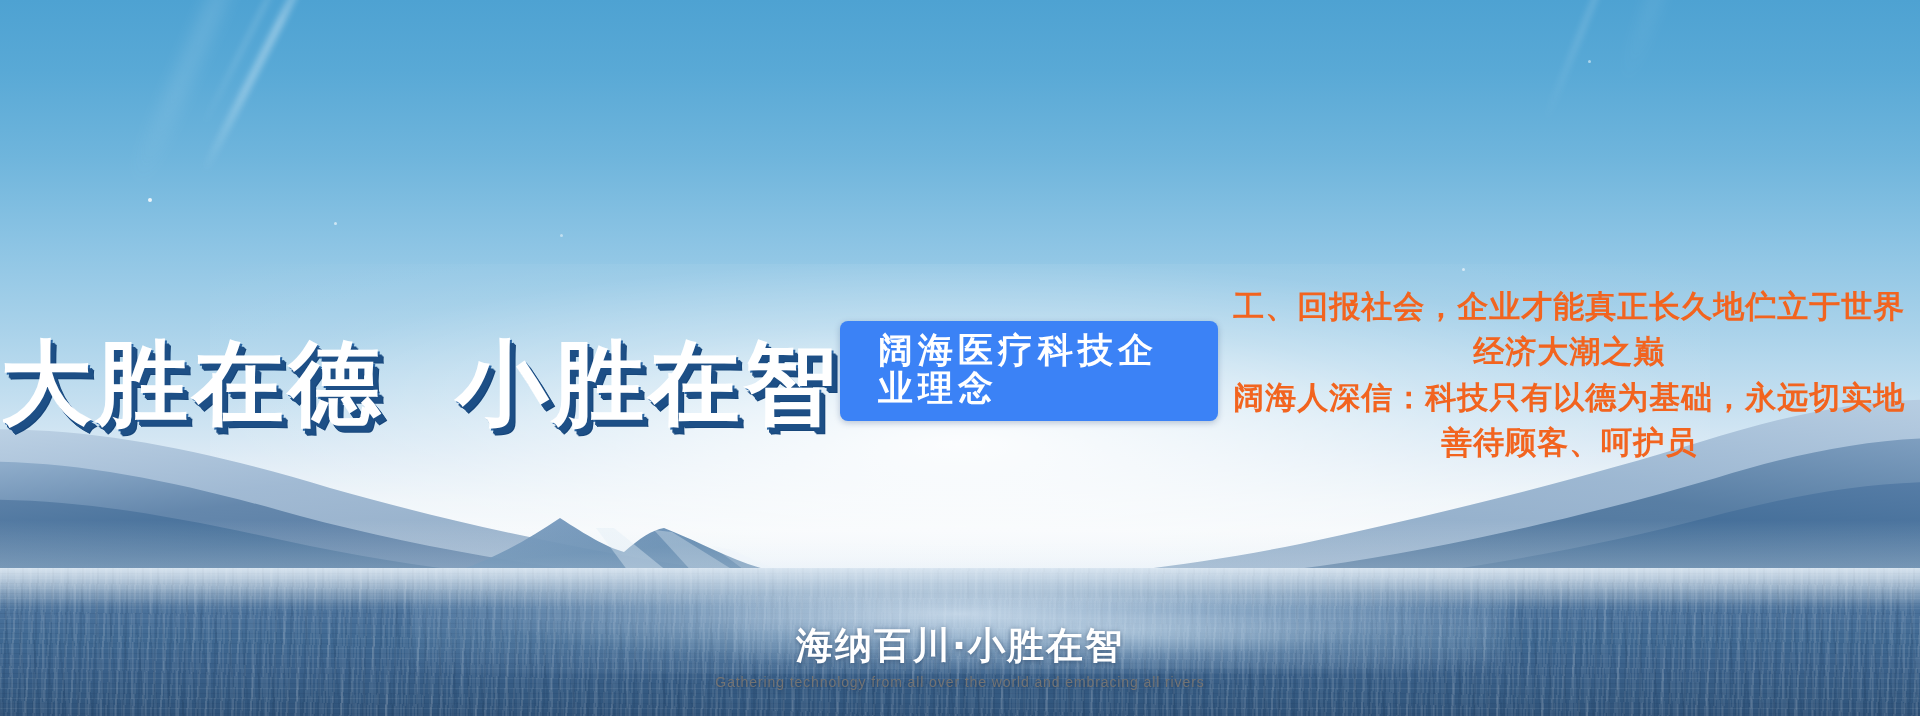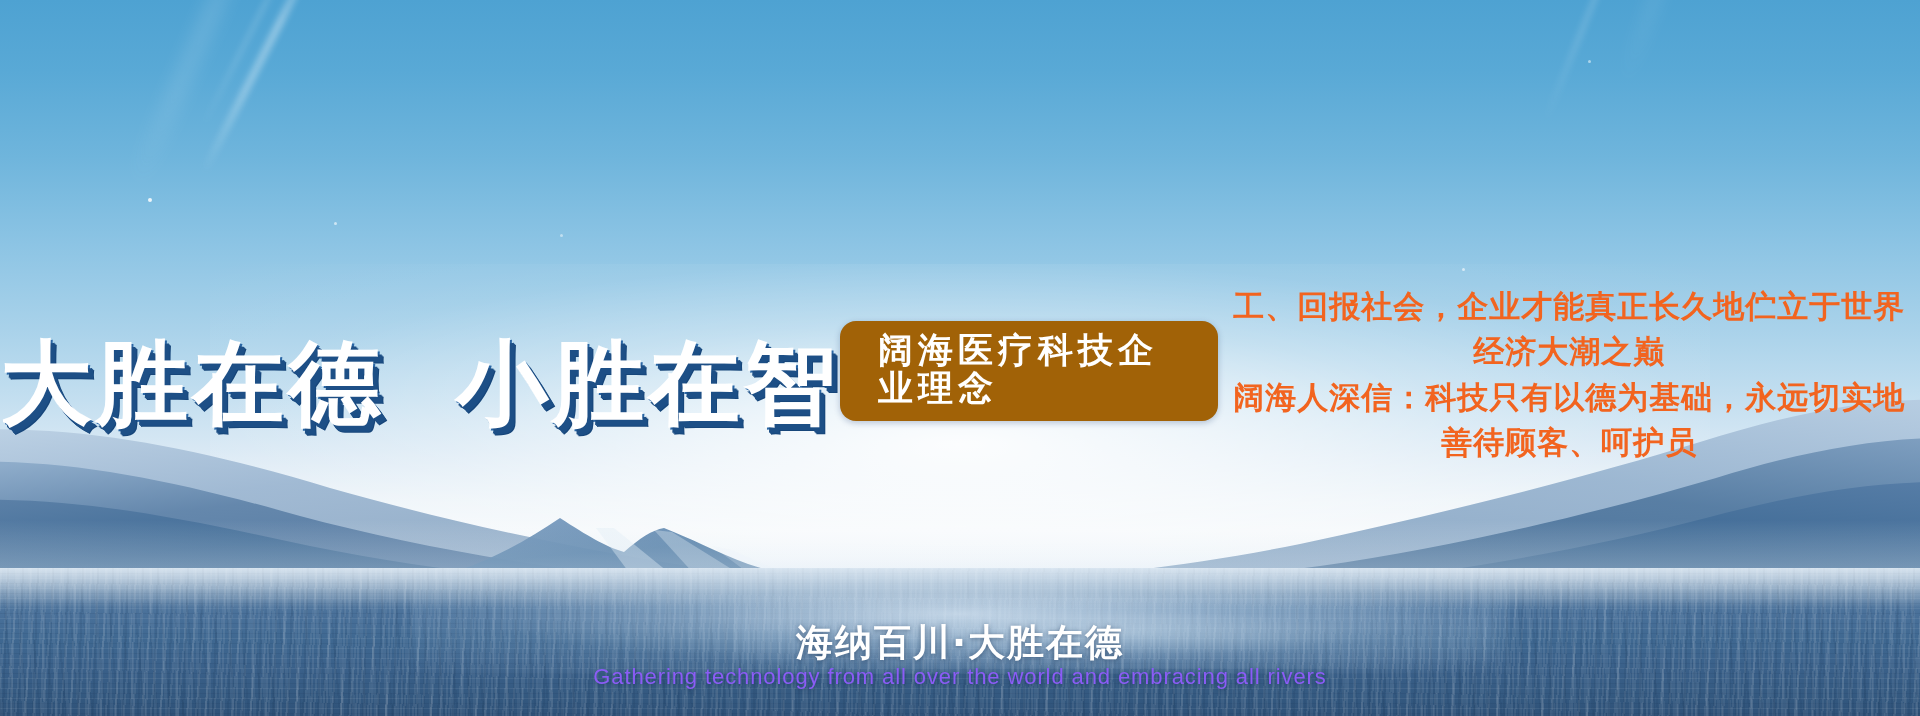--- a/index.html
+++ b/index.html
@@ -190,23 +190,23 @@
     text-shadow:
       4px 5px 0 #1d4f86,
       5px 6px 0 #1d4f86,
       6px 7px 0 #17467a,
       2px 2px 0 #2a66a5;
     font-family: "DejaVu Sans", "Liberation Sans", sans-serif;
   }
 
   .badge {
     margin-top: 26px;
-    background: #a16207;
+    background: #3b82f6;
     color: #ffffff;
-    border-radius: 16px;
+    border-radius: 8px;
     padding: 11px 38px 13px;
     font-size: 35px;
     font-weight: 700;
     letter-spacing: 5px;
     line-height: 1.08;
     box-shadow: 0 2px 6px rgba(12,45,100,0.25);
     font-family: "DejaVu Sans", "Liberation Sans", sans-serif;
   }
 
   .subtitle-en {
@@ -240,24 +240,24 @@
   .footer-cn {
     font-size: 37px;
     font-weight: 700;
     color: #ffffff;
     letter-spacing: 2px;
     line-height: 1.1;
     text-shadow: 0 1px 5px rgba(20,45,80,0.55);
     font-family: "DejaVu Sans", "Liberation Sans", sans-serif;
   }
   .footer-en {
-    margin-top: 0;
-    font-size: 22px;
+    margin-top: 7px;
+    font-size: 14px;
     font-weight: 400;
-    color: #8b5cf6;
+    color: #737373;
     letter-spacing: 0.9px;
     text-shadow: 0 1px 4px rgba(20,45,80,0.6);
     font-family: "Liberation Sans", sans-serif;
   }
 </style>
 </head>
 <body>
 
 <div id="banner">
 
@@ -366,17 +366,17 @@
 
 
     <div class="paragraph">
       <span class="pline">工、回报社会，企业才能真正长久地伫立于世界经济大潮之巅</span>
       <span class="pline">阔海人深信：科技只有以德为基础，永远切实地善待顾客、呵护员</span>
     </div>
 
   </div>
 
   <div class="footer">
-    <div class="footer-cn">海纳百川·大胜在德</div>
+    <div class="footer-cn">海纳百川·小胜在智</div>
     <div class="footer-en">Gathering technology from all over the world and embracing all rivers</div>
   </div>
 
 </div>
 
 </body></html>

